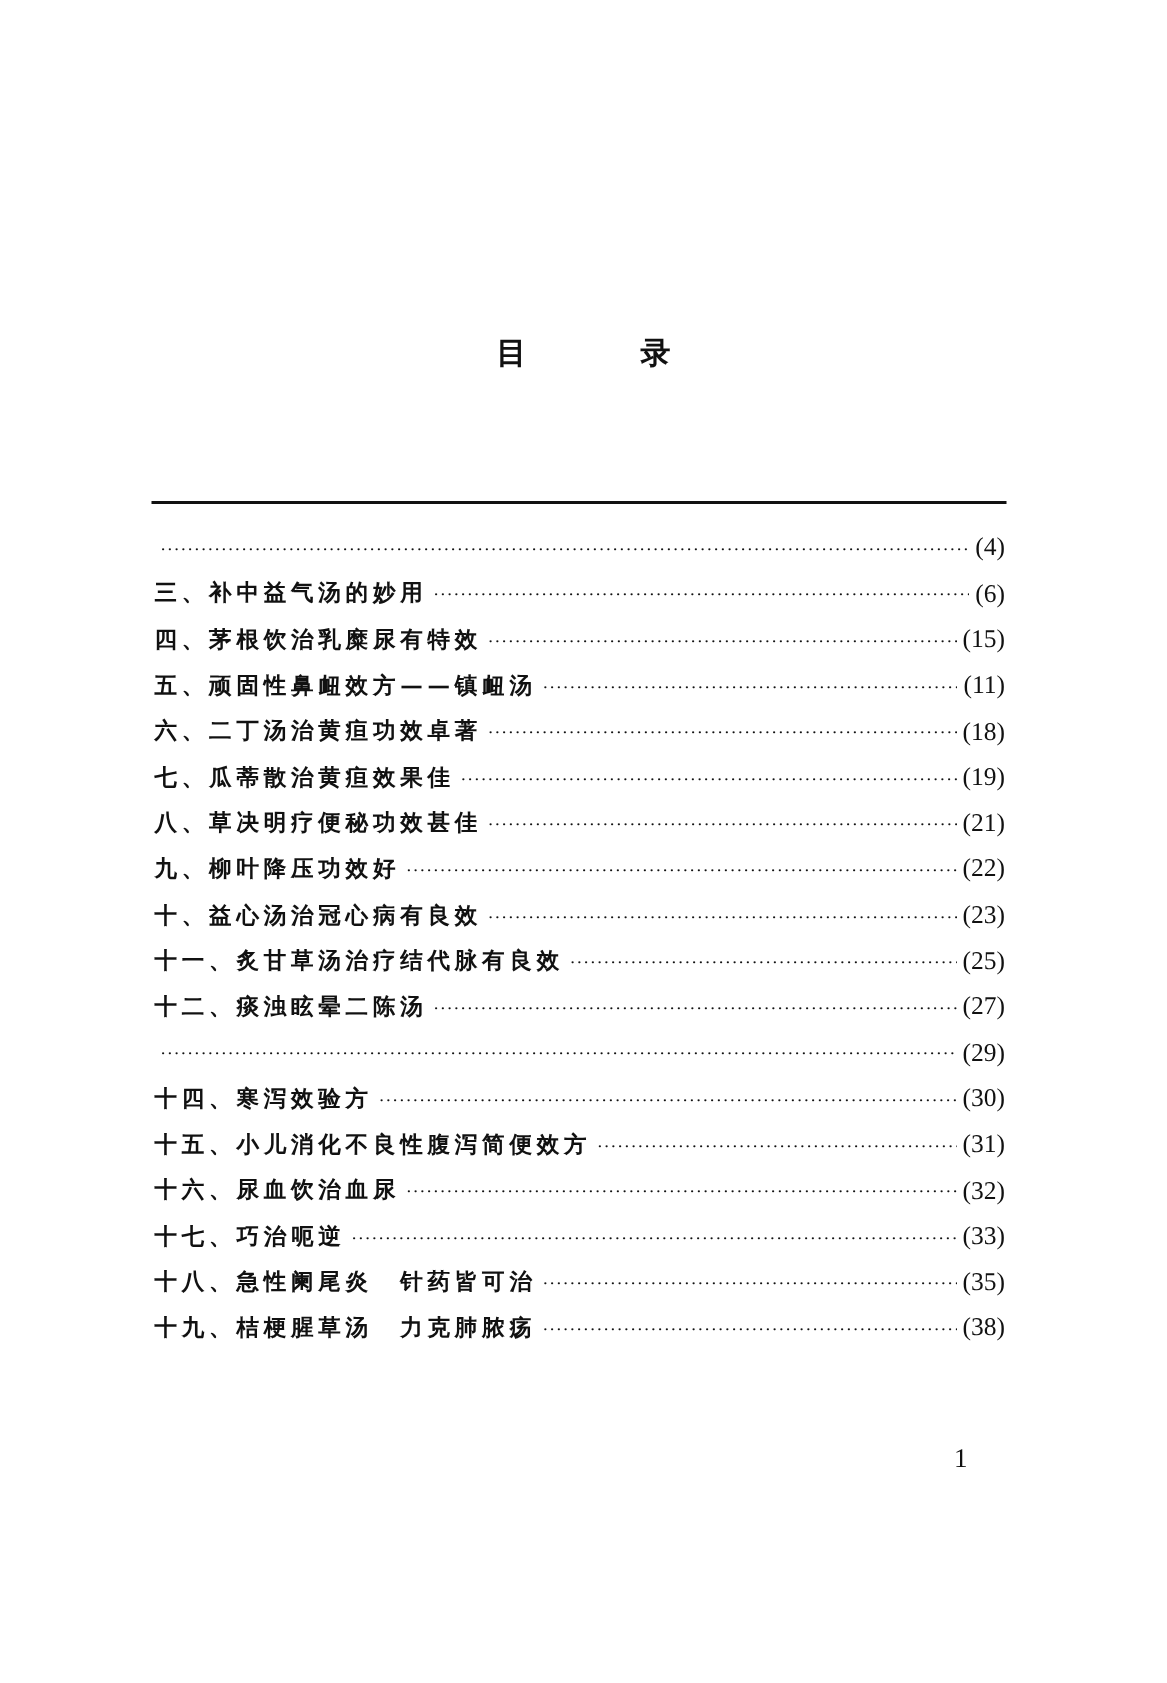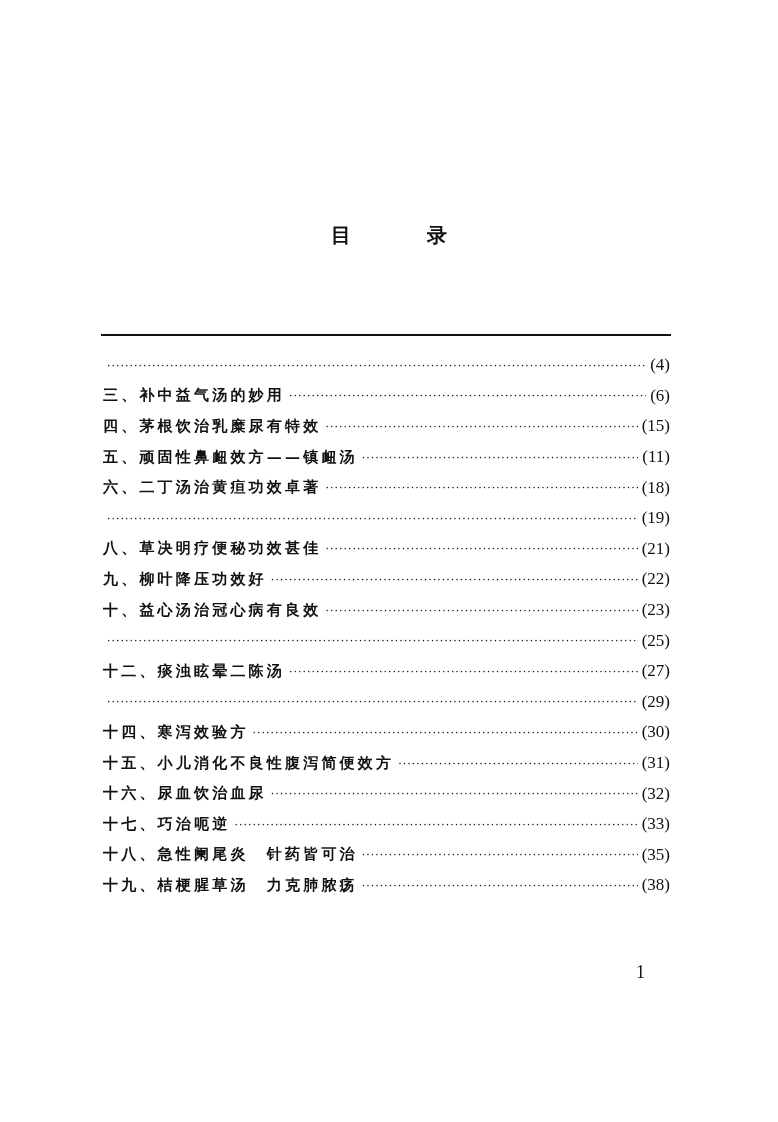--- a/index.html
+++ b/index.html
@@ -47,39 +47,41 @@
       <span class="label">五、顽固性鼻衄效方——镇衄汤</span>
       <span class="dots"></span>
       <span class="page">(11)</span>
     </li>
   <li>
       <span class="label">六、二丁汤治黄疸功效卓著</span>
       <span class="dots"></span>
       <span class="page">(18)</span>
     </li>
   <li>
+      <span class="label">七、瓜蒂散治黄疸效果佳</span>
       <span class="dots"></span>
       <span class="page">(19)</span>
     </li>
   <li>
       <span class="label">八、草决明疗便秘功效甚佳</span>
       <span class="dots"></span>
       <span class="page">(21)</span>
     </li>
   <li>
       <span class="label">九、柳叶降压功效好</span>
       <span class="dots"></span>
       <span class="page">(22)</span>
     </li>
   <li>
       <span class="label">十、益心汤治冠心病有良效</span>
       <span class="dots"></span>
       <span class="page">(23)</span>
     </li>
   <li>
+      <span class="label">十一、炙甘草汤治疗结代脉有良效</span>
       <span class="dots"></span>
       <span class="page">(25)</span>
     </li>
   <li>
       <span class="label">十二、痰浊眩晕二陈汤</span>
       <span class="dots"></span>
       <span class="page">(27)</span>
     </li>
   <li>
       <span class="dots"></span>

